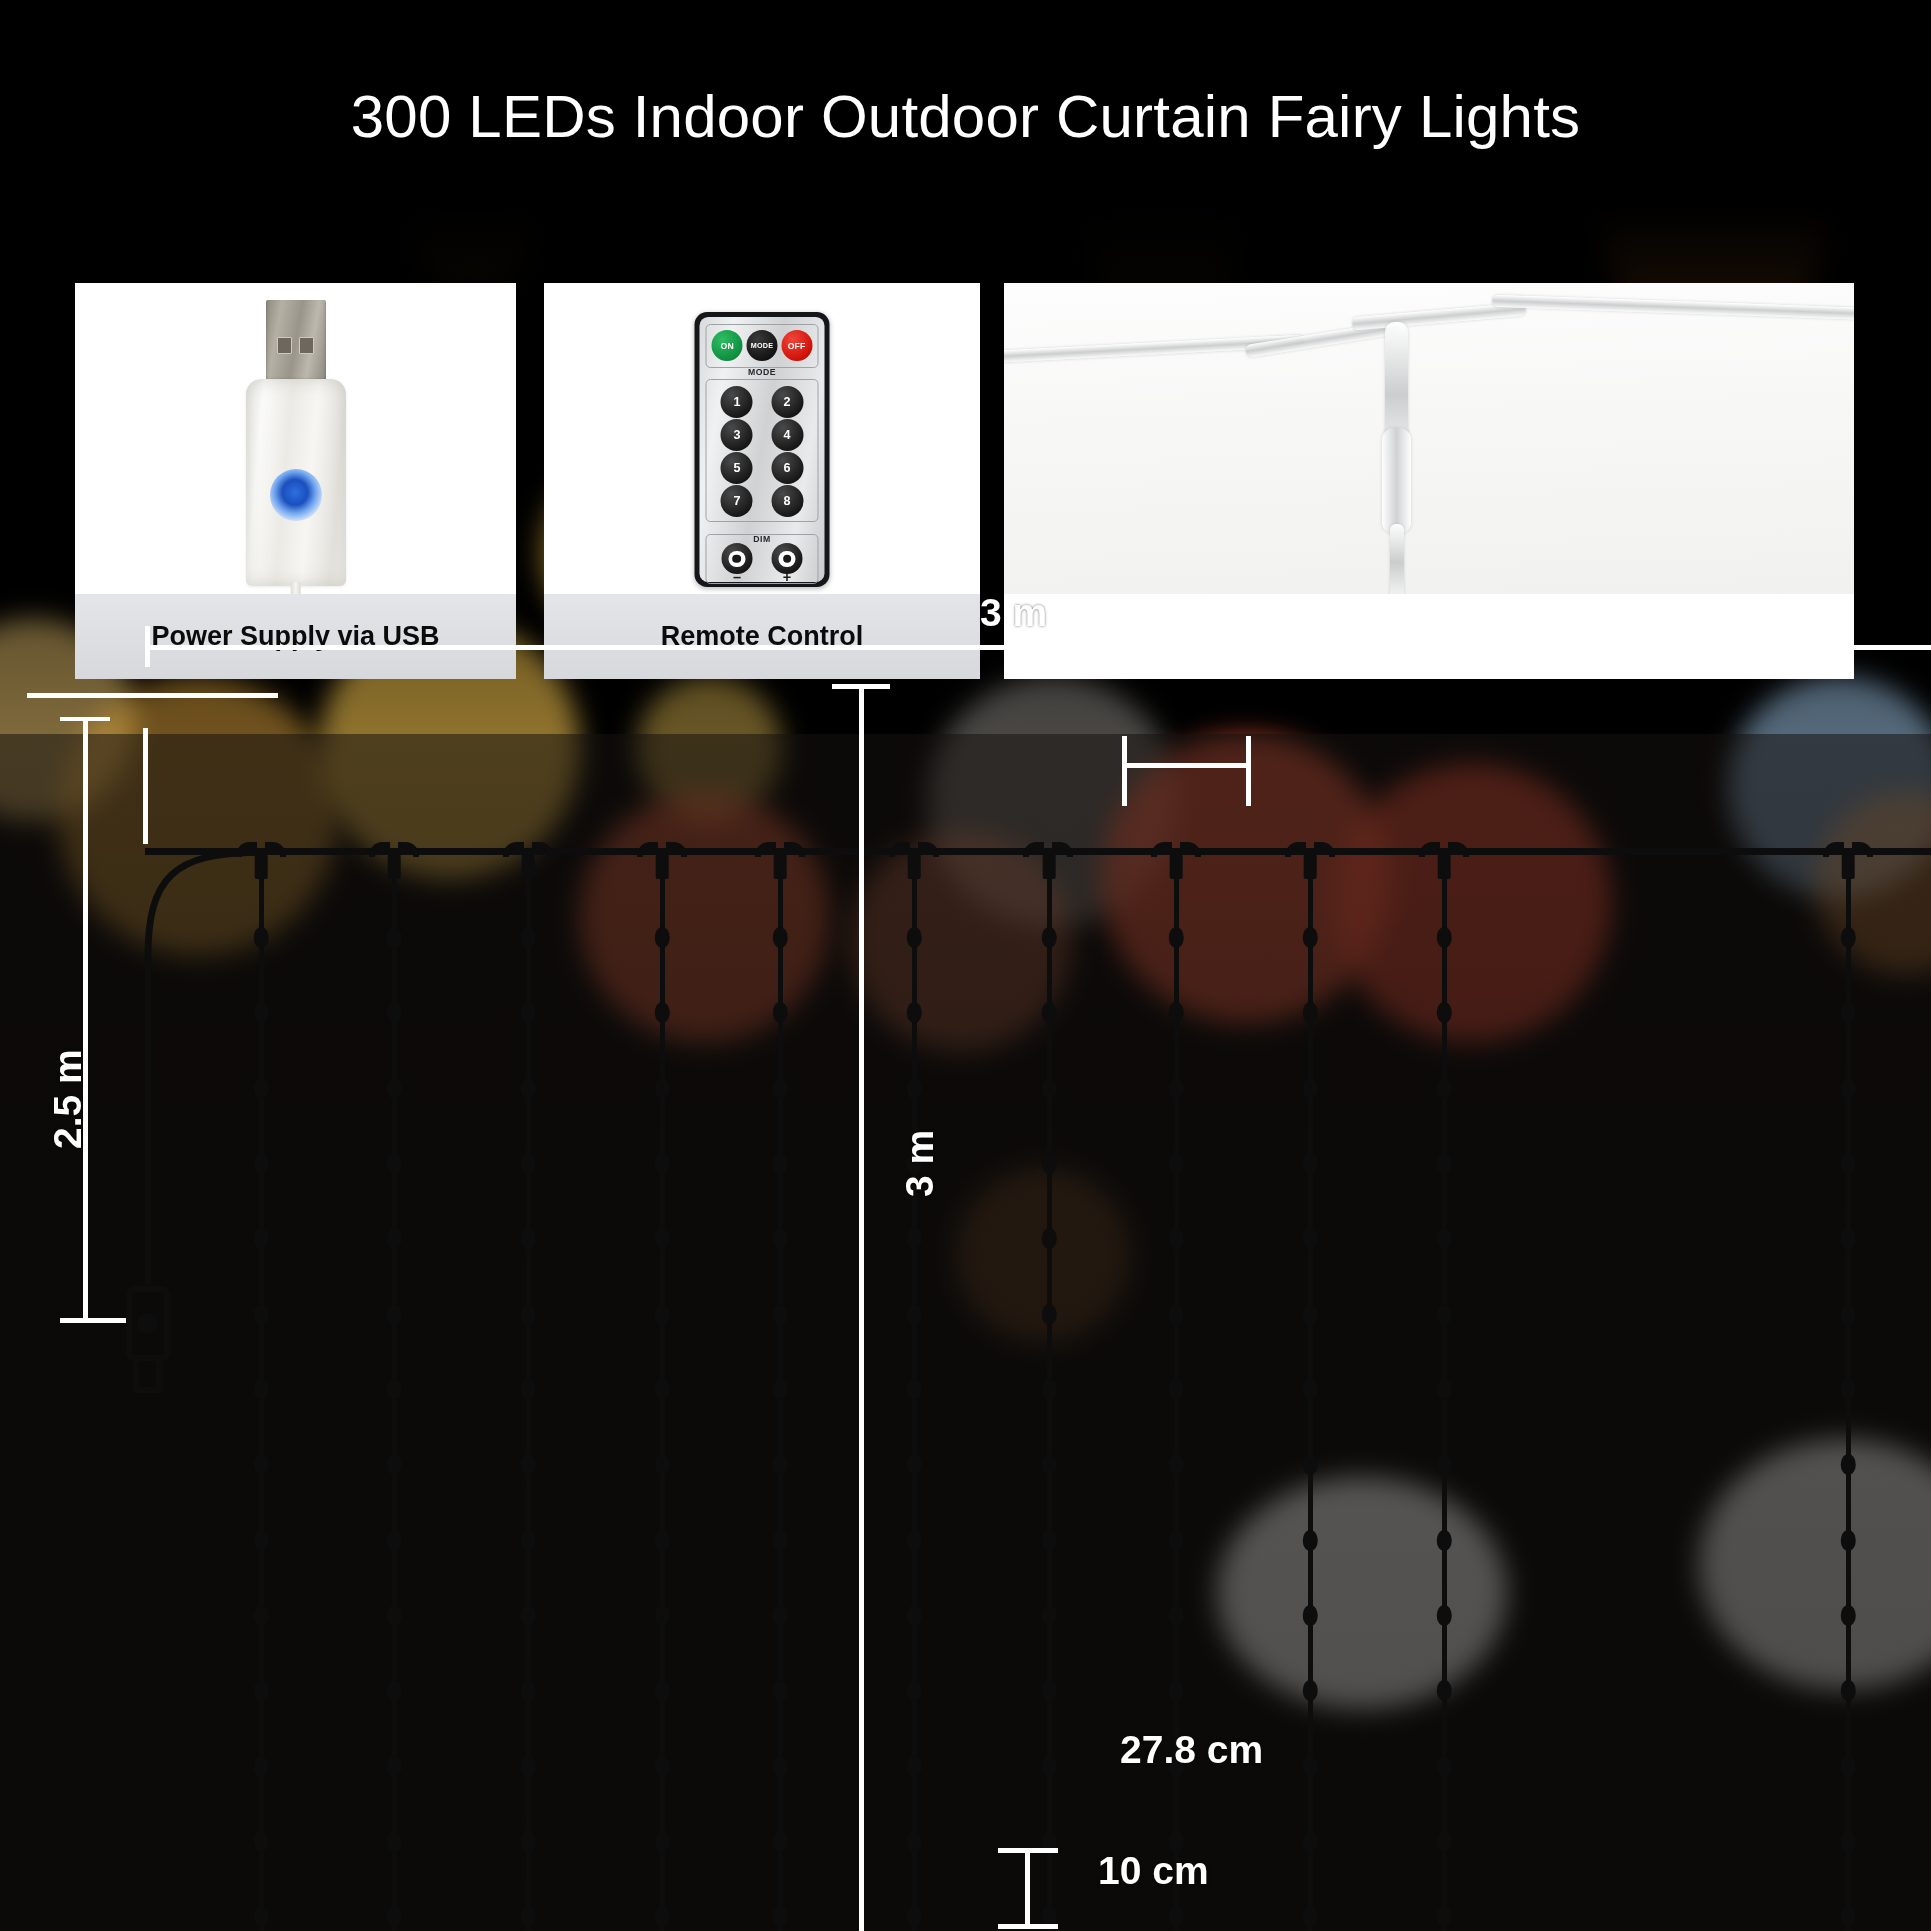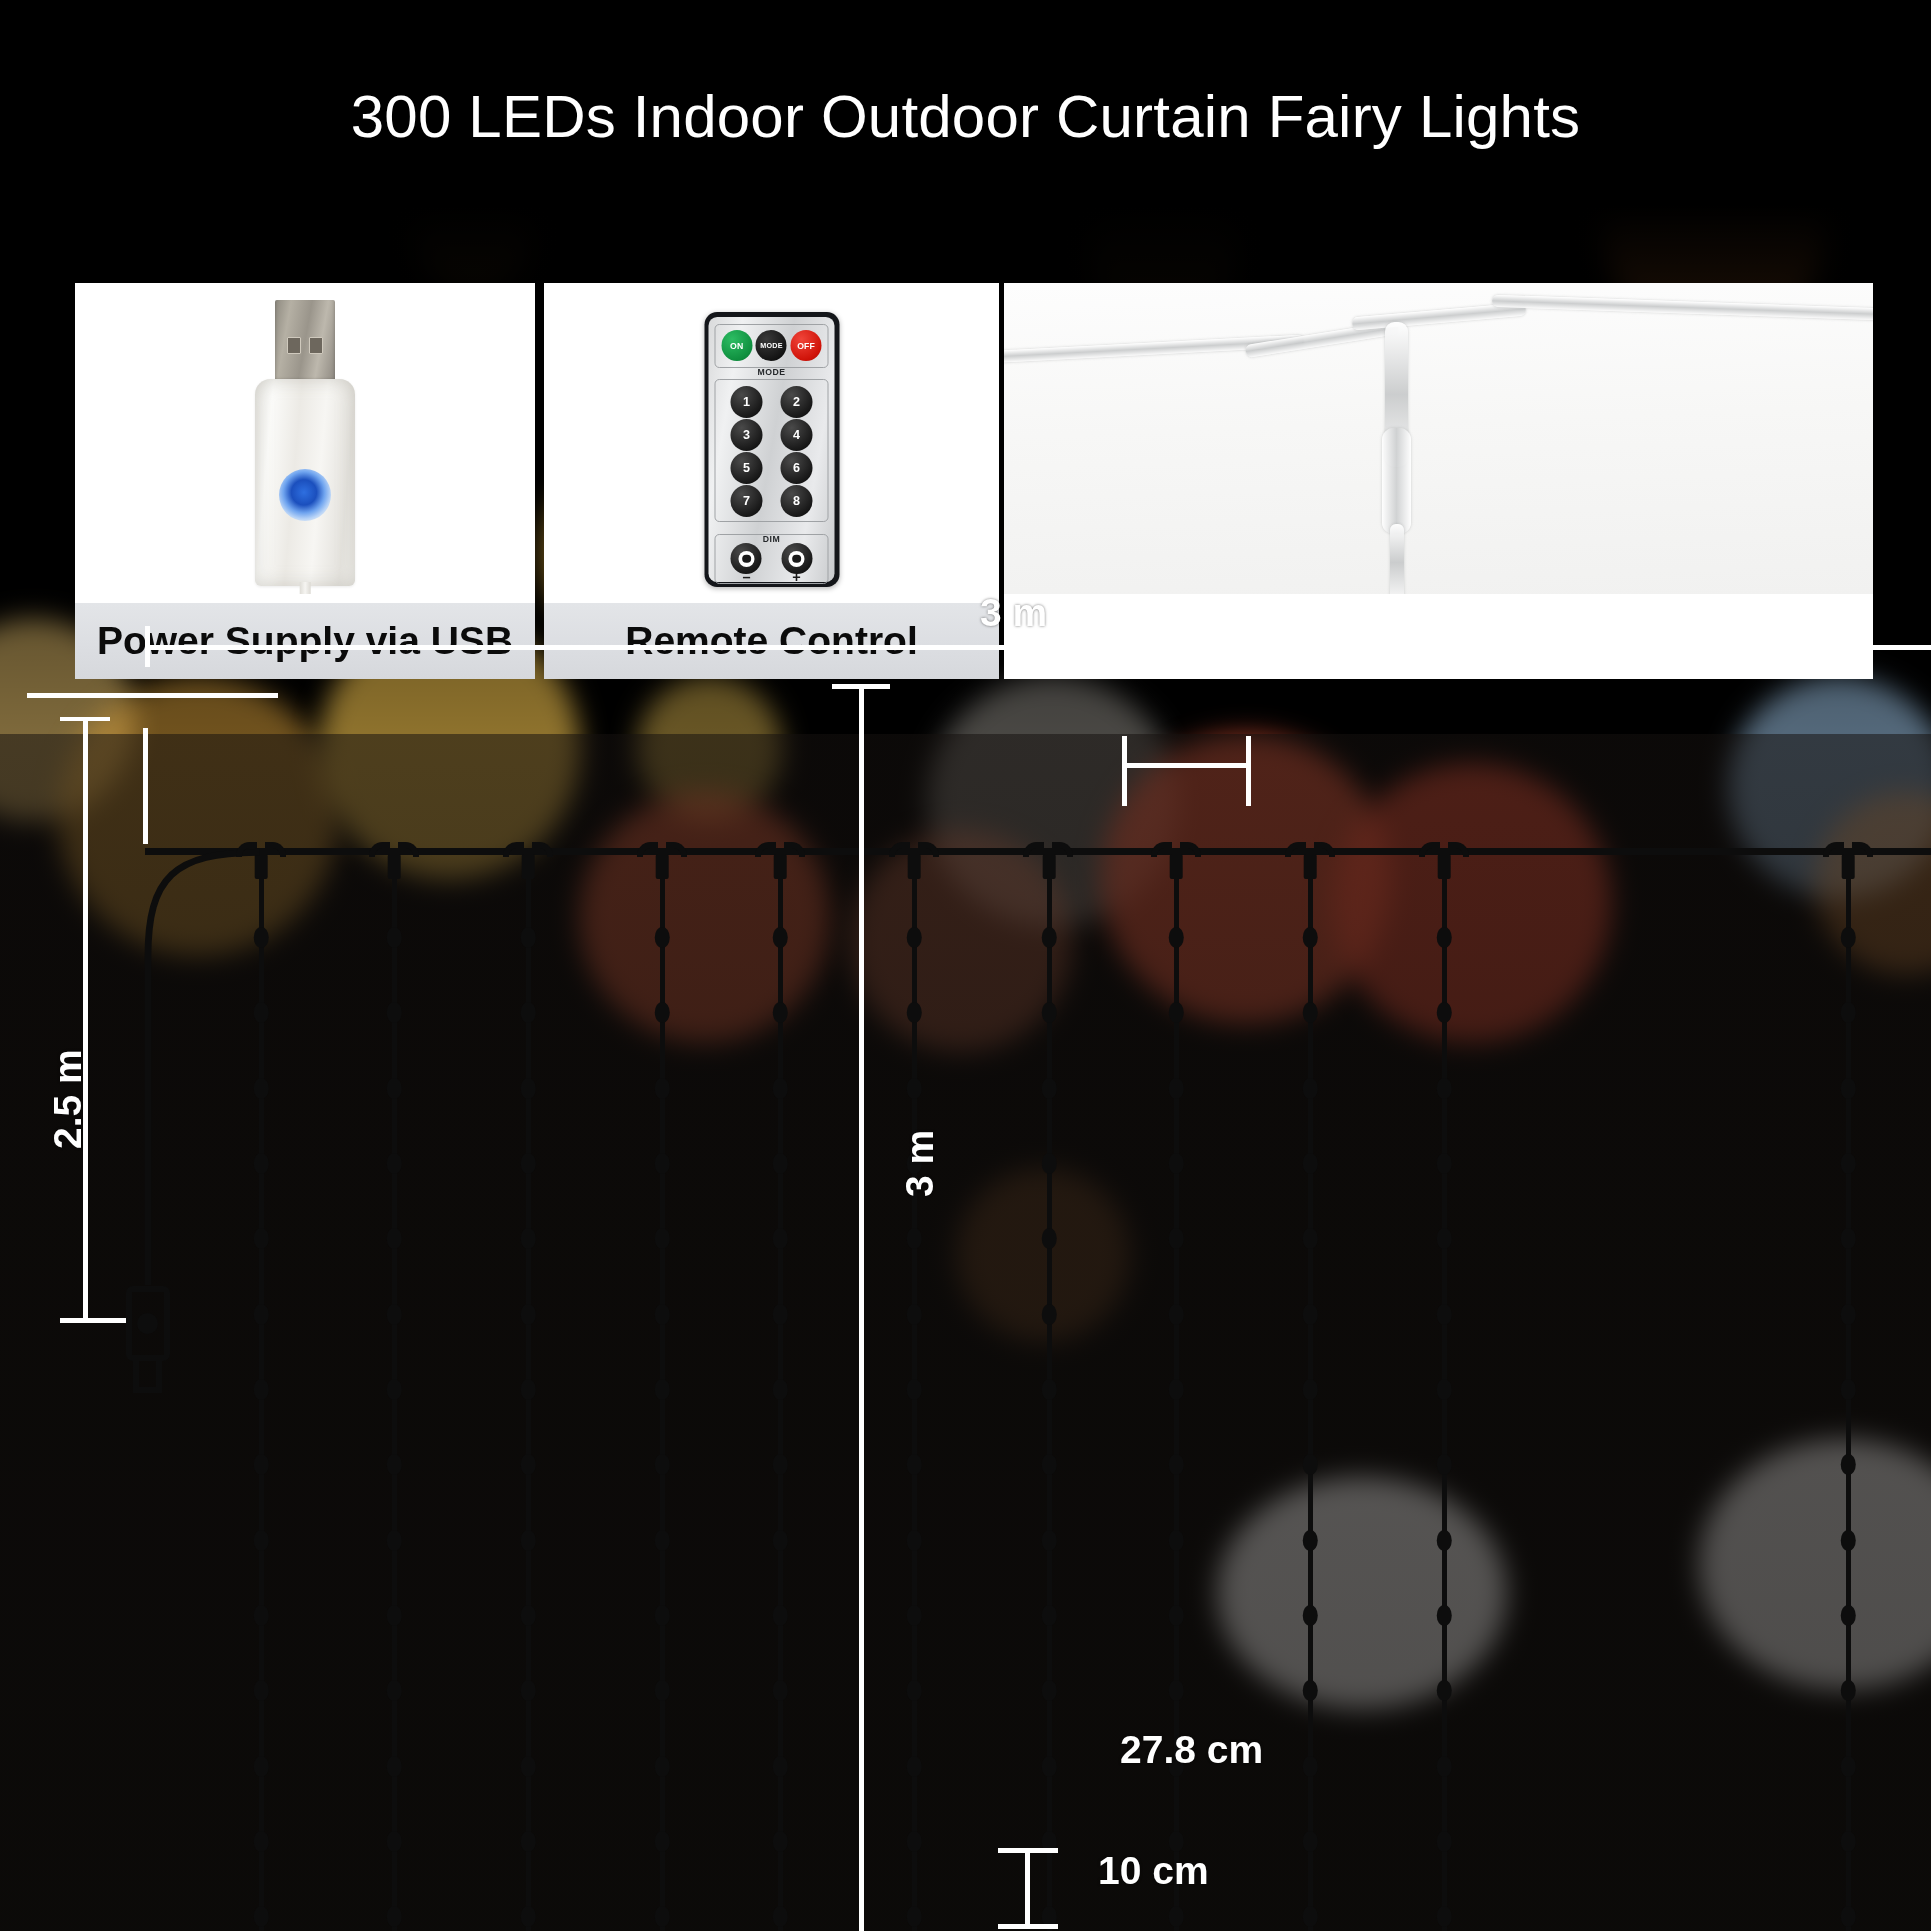--- a/index.html
+++ b/index.html
@@ -25,27 +25,27 @@
 
   
   #title{
     position:absolute;left:0;top:82px;width:1931px;text-align:center;
     color:#ffffff;font-size:60px;font-weight:normal;letter-spacing:0.2px;
     font-family:"Liberation Sans",sans-serif;
     text-shadow:0 0 1.9px rgba(0,0,0,.9);
   }
 
   
-  .panel{position:absolute;top:283px;height:396px;background:#fff;overflow:hidden;padding-left:19px;}
+  .panel{position:absolute;top:283px;height:396px;background:#fff;overflow:hidden;}
   .panel .photo{position:absolute;left:0;top:0;right:0;height:311px;background:#fff;overflow:hidden;}
   .panel .cap{
-    position:absolute;left:0;right:0;bottom:0;height:76px;
+    position:absolute;left:0;right:0;bottom:0;height:85px;
     background:linear-gradient(180deg,#e3e5e8 0%,#dcdee2 55%,#d6d8dc 100%);
     display:flex;align-items:center;justify-content:center;
-    color:#0b0b0b;font-size:39px;font-weight:bold;
+    color:#0b0b0b;font-size:27px;font-weight:bold;
   }
   #panel1{left:75px;width:441px;}
   #panel2{left:544px;width:436px;}
   #panel3{left:1004px;width:850px;}
 
   
   .usb-wrap{position:absolute;left:50%;top:17.4px;transform:translateX(-50%);width:116px;height:290px;}
   .usb-metal{
     position:absolute;left:50%;top:0;transform:translateX(-50%);
     width:60px;height:83px;

